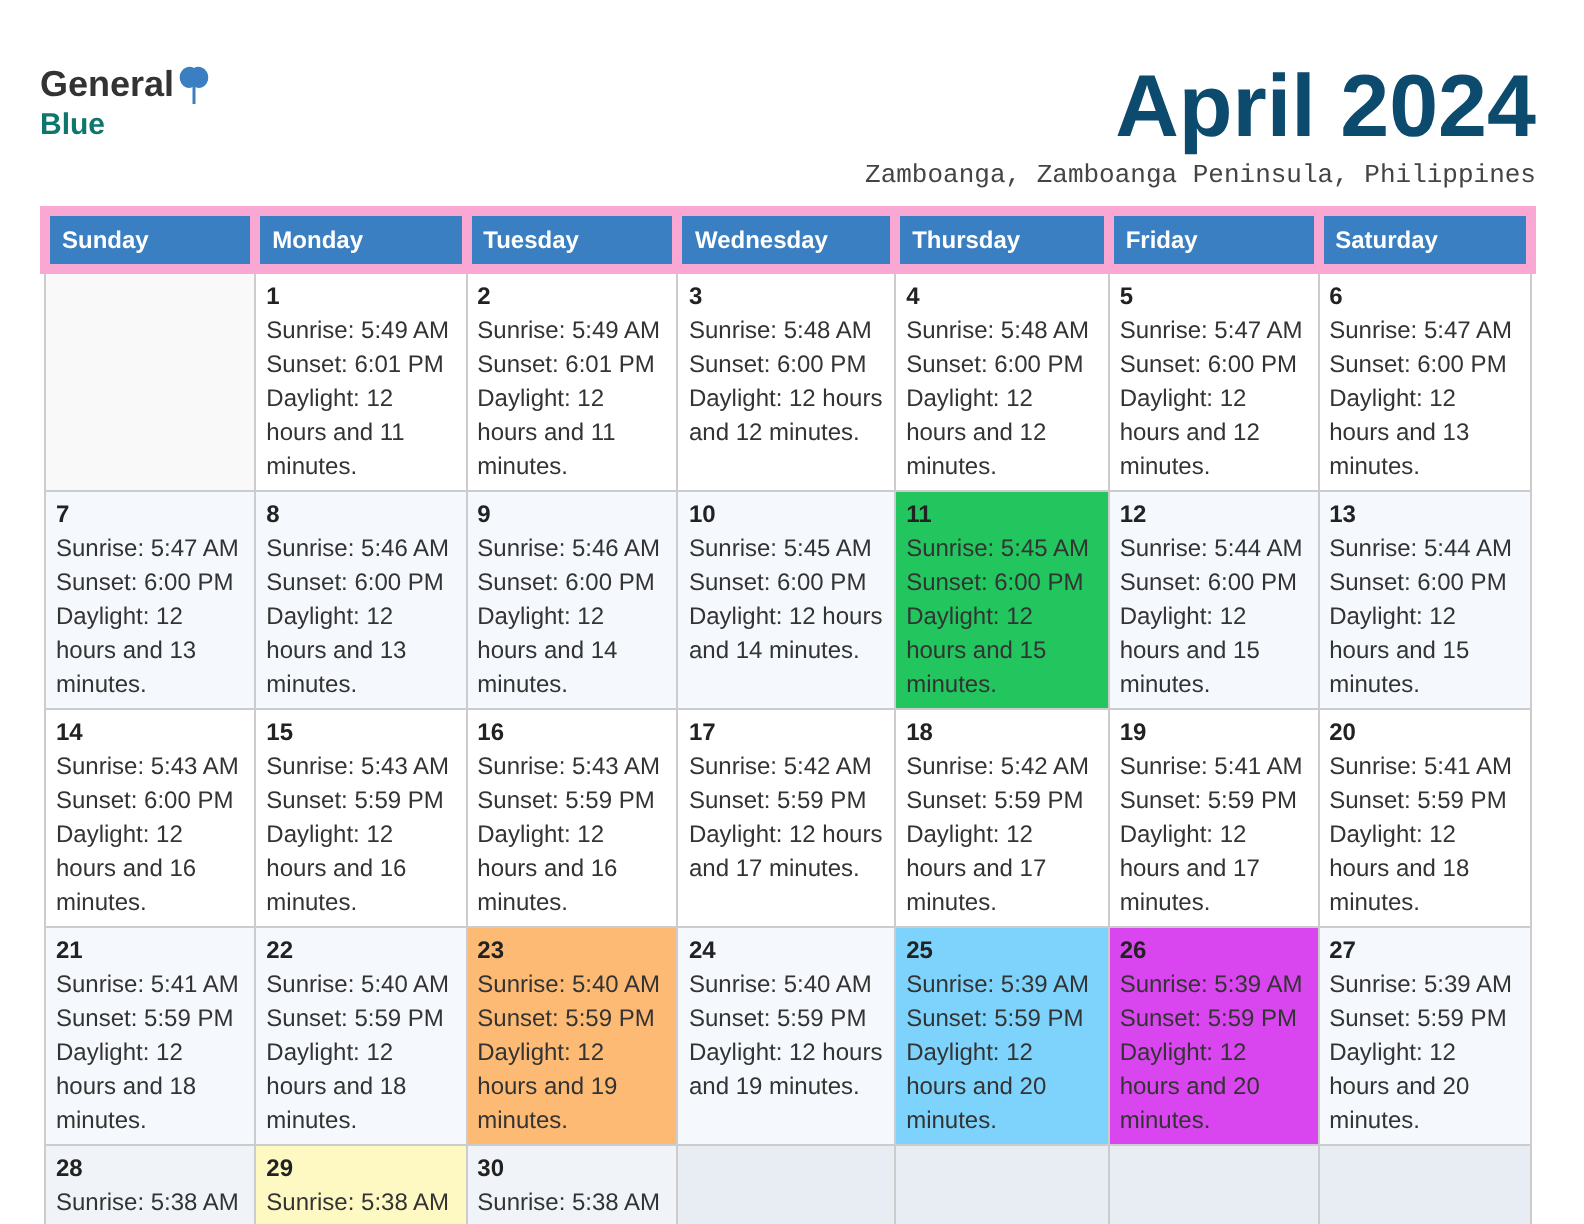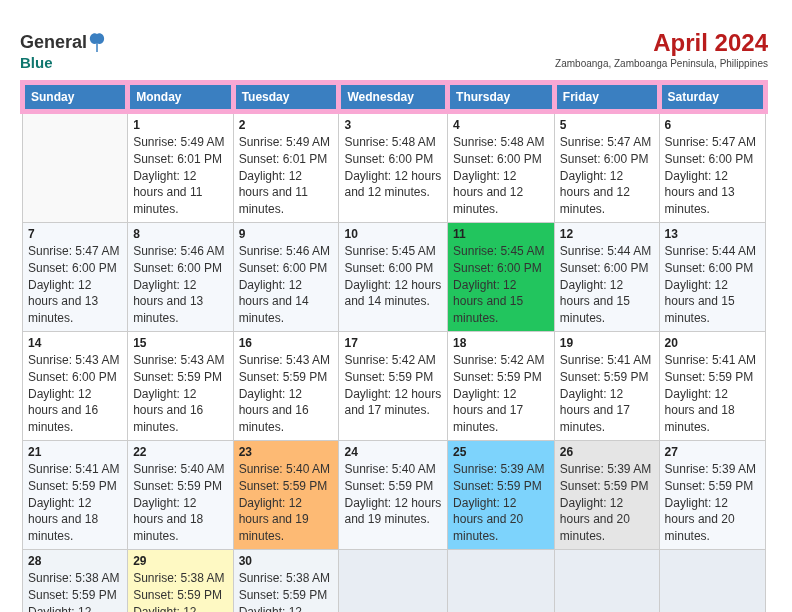--- a/index.html
+++ b/index.html
@@ -41,29 +41,30 @@
     }
     .logo-icon {
       width: 18px;
       height: 22px;
       margin-left: 1px;
     }
     .title-block {
       text-align: right;
     }
     .month-title {
-      font-size: 24px;
-      font-weight: bold;
-      color: #b91c1c;
+      font-size: 44px;
+      font-weight: bold;
+      color: #0c4a6e;
       line-height: 1.1;
     }
     .subtitle {
-      font-size: 10px;
+      font-size: 13px;
       color: #444;
       margin-top: 2px;
+      font-family: Liberation Mono, monospace;
     }
     .calendar-table {
       width: 100%;
       border-collapse: collapse;
       margin-top: 8px;
       font-size: 10.5px;
     }
     .calendar-table th {
       background-color: #3a7fc1;
       color: #fff;
@@ -239,21 +240,21 @@
             <div class="day-info">Sunrise: 5:40 AM<br>Sunset: 5:59 PM<br>Daylight: 12 hours and 19 minutes.</div>
           </td>
           <td style="background: rgb(245, 248, 252);">
             <span class="day-number">24</span>
             <div class="day-info">Sunrise: 5:40 AM<br>Sunset: 5:59 PM<br>Daylight: 12 hours and 19 minutes.</div>
           </td>
           <td style="background: #7dd3fc;">
             <span class="day-number">25</span>
             <div class="day-info">Sunrise: 5:39 AM<br>Sunset: 5:59 PM<br>Daylight: 12 hours and 20 minutes.</div>
           </td>
-          <td style="background: #e5e5e5;">
+          <td style="background: #d946ef;">
             <span class="day-number">26</span>
             <div class="day-info">Sunrise: 5:39 AM<br>Sunset: 5:59 PM<br>Daylight: 12 hours and 20 minutes.</div>
           </td>
           <td style="background: rgb(245, 248, 252);">
             <span class="day-number">27</span>
             <div class="day-info">Sunrise: 5:39 AM<br>Sunset: 5:59 PM<br>Daylight: 12 hours and 20 minutes.</div>
           </td>
         </tr>
         <tr>
           <td style="background: rgb(240, 244, 248);">

